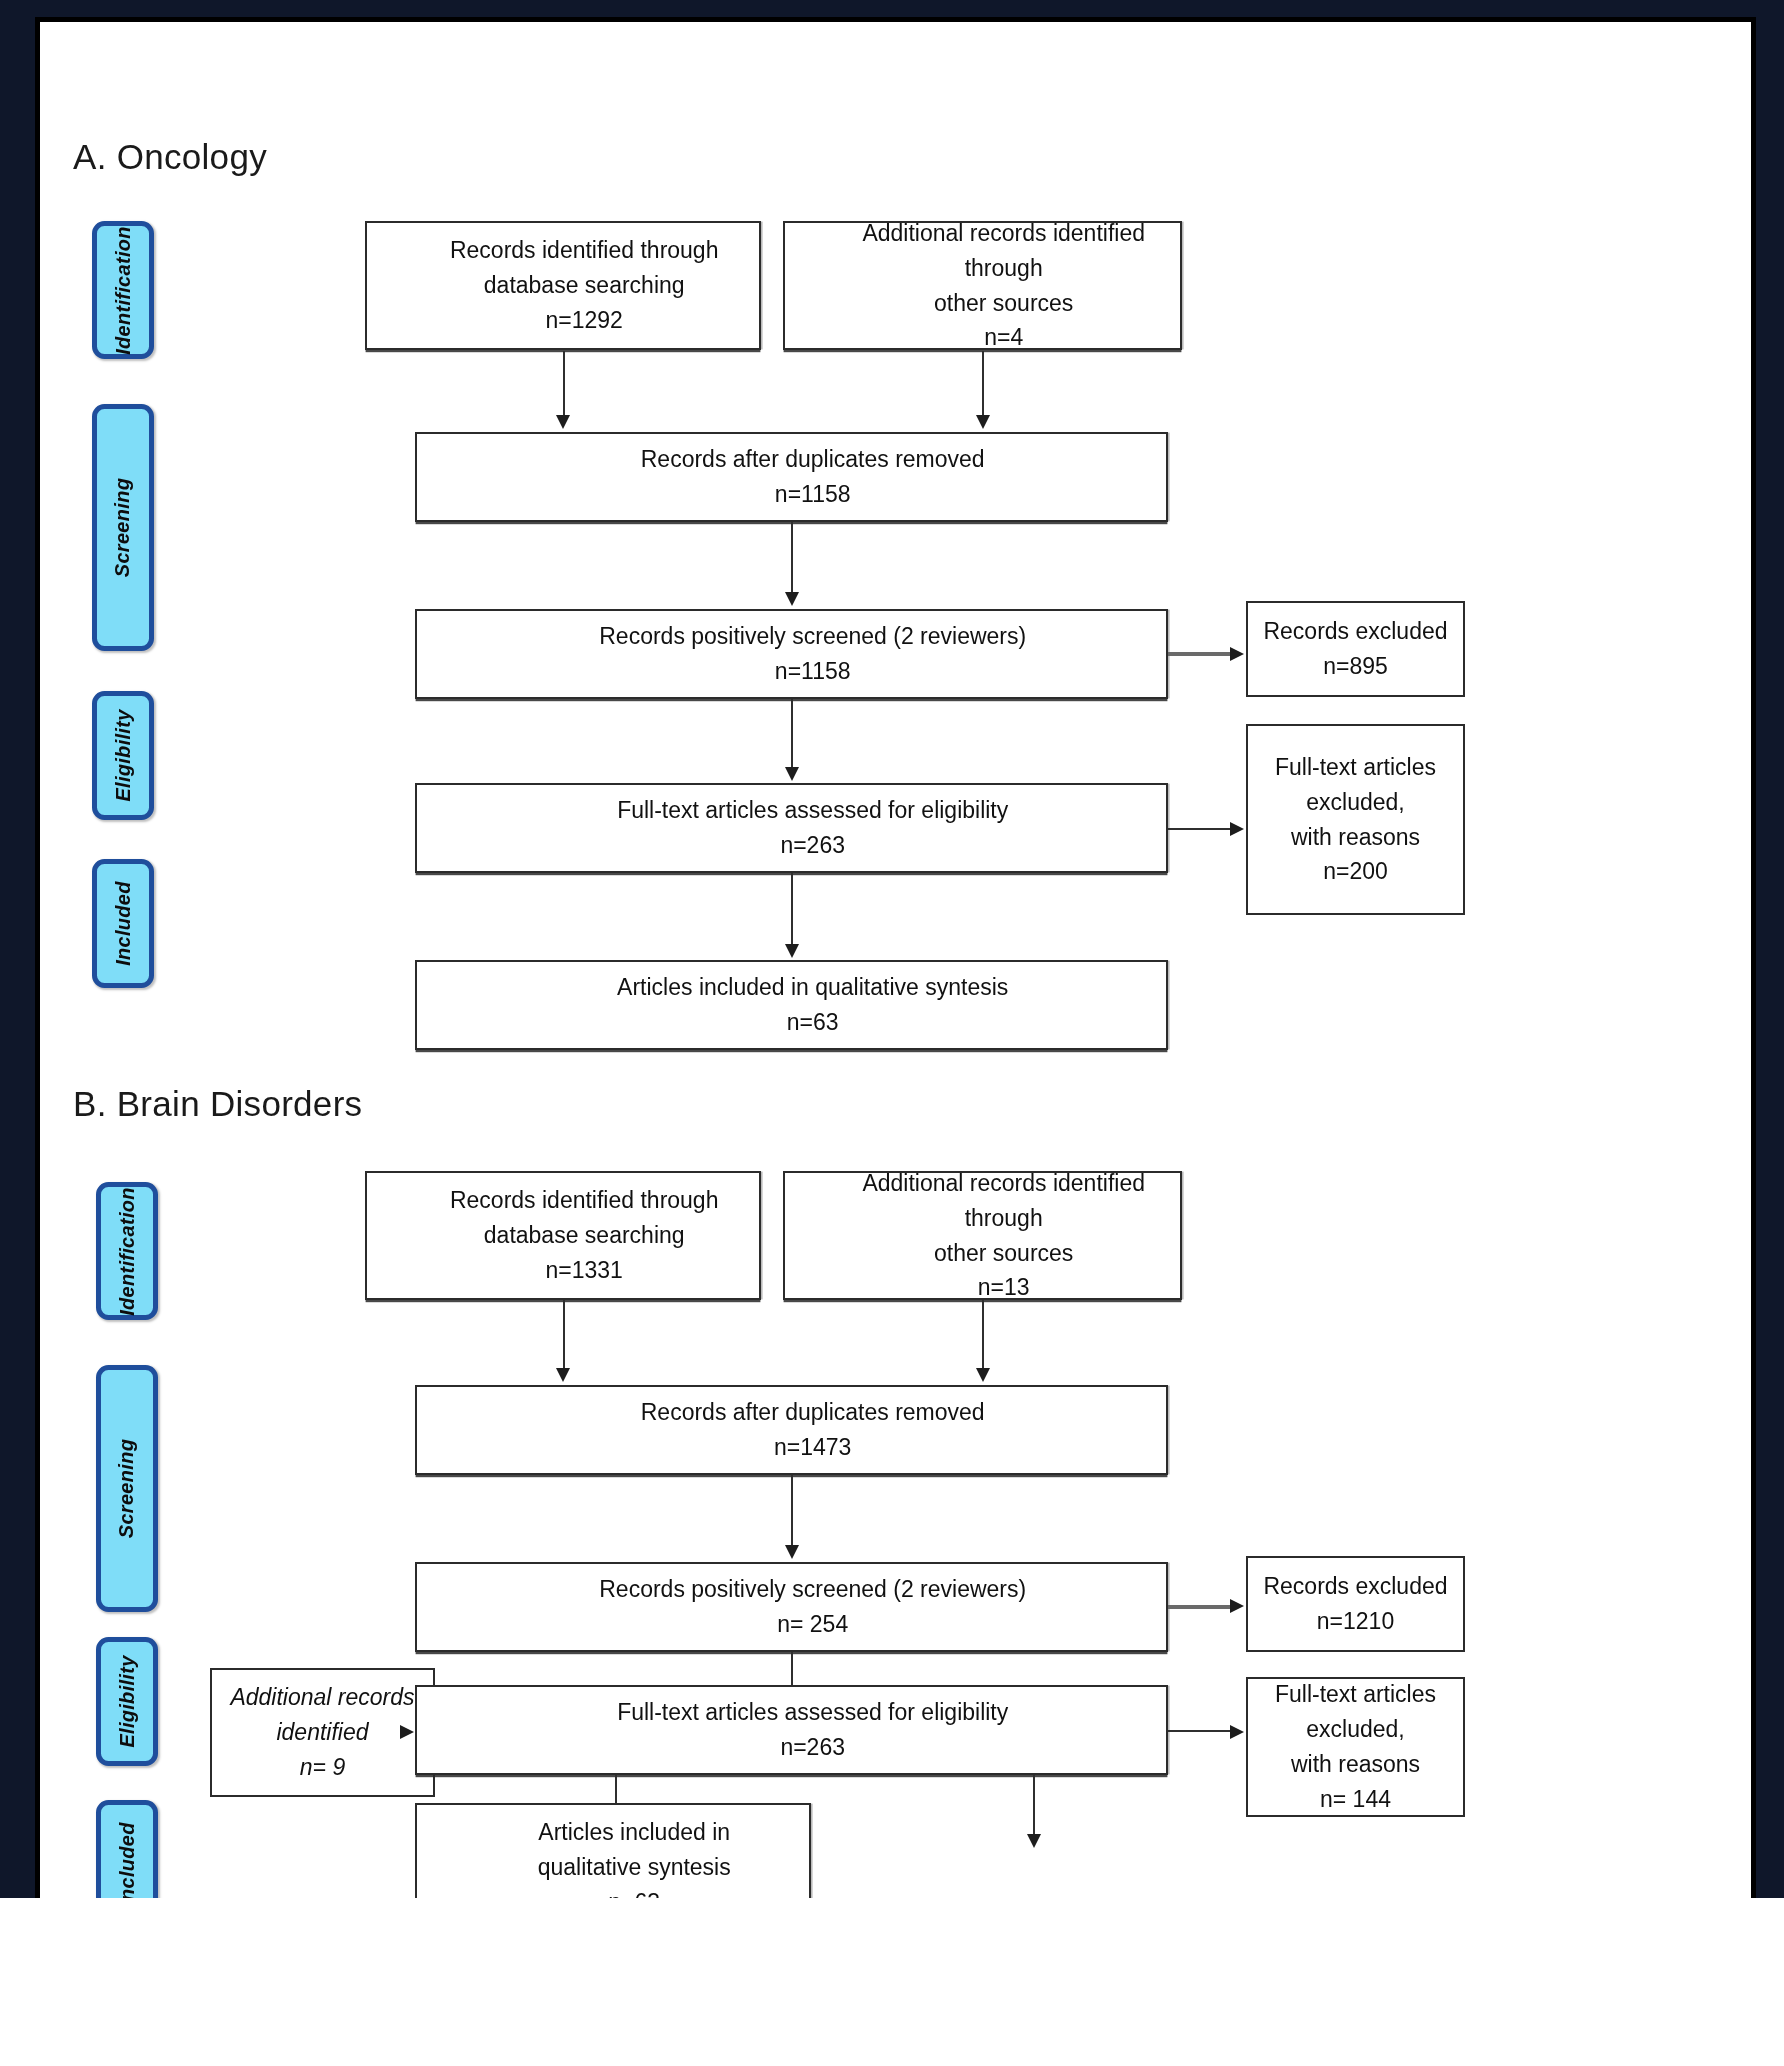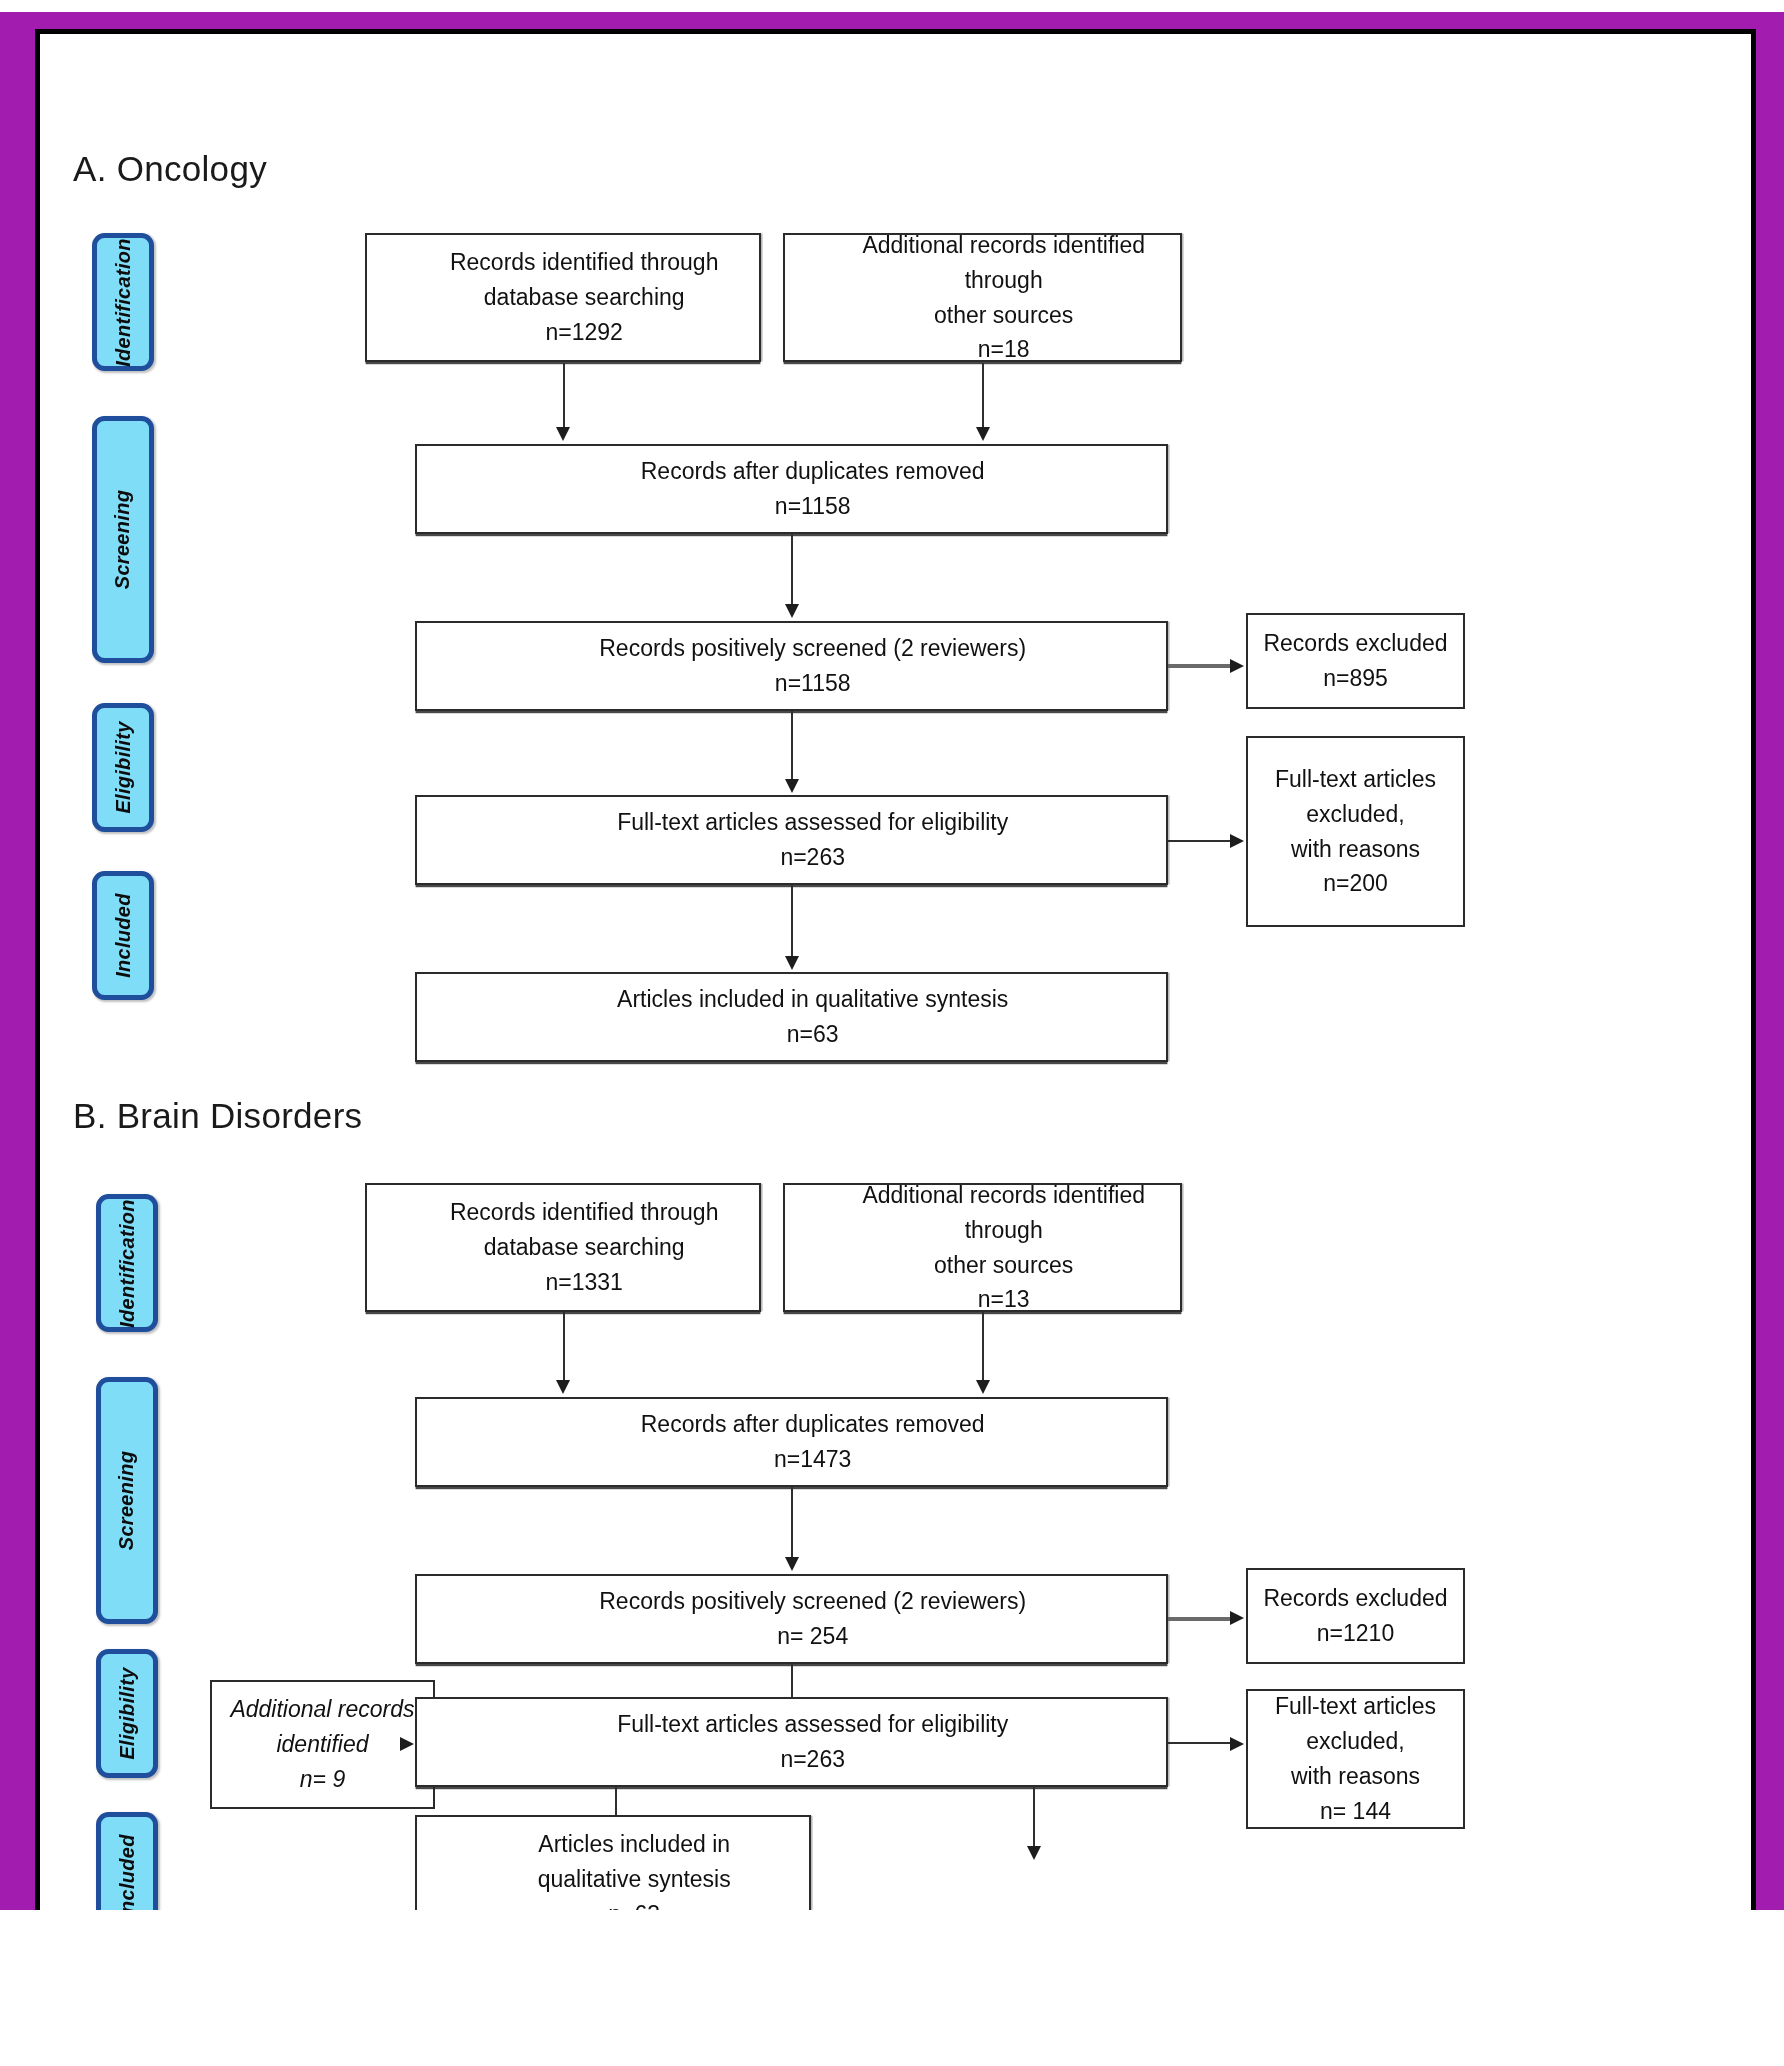--- a/index.html
+++ b/index.html
@@ -8,23 +8,22 @@
     padding: 0;
     background: #ffffff;
   }
   body {
     font-family: "Liberation Sans", sans-serif;
   }
   #page {
     position: relative;
     width: 1784px;
     height: 1898px;
-    background: #a21caf;
-    box-sizing: border-box;
-    margin-top: 12px;
+    background: #0f172a;
+    box-sizing: border-box;
   }
   .outer-frame {
     position: absolute;
     left: 35px;
     top: 17px;
     width: 1721px;
     height: 2028px;
     border: 5px solid #000000;
     box-sizing: border-box;
     background: #ffffff;
@@ -136,21 +135,21 @@
     </div>
 
     <div class="node shadowed" style="left:325px; top:199px; width:396px; height:129px;">
       <span class="nline">Records identified through</span>
       <span class="nline">database searching</span>
       <span class="nline">n=1292</span>
     </div>
     <div class="node shadowed" style="left:743px; top:199px; width:399px; height:129px;">
       <span class="nline">Additional records identified through</span>
       <span class="nline">other sources</span>
-      <span class="nline">n=18</span>
+      <span class="nline">n=4</span>
     </div>
 
     <div class="vline" style="left:523px; top:329px; height:70px;"></div>
     <div class="arrow-down" style="left:516px; top:393px;"></div>
     <div class="vline" style="left:942px; top:329px; height:70px;"></div>
     <div class="arrow-down" style="left:936px; top:393px;"></div>
 
     <div class="node shadowed" style="left:375px; top:410px; width:753px; height:90px;">
       <span class="nline">Records after duplicates removed</span>
       <span class="nline">n=1158</span>

